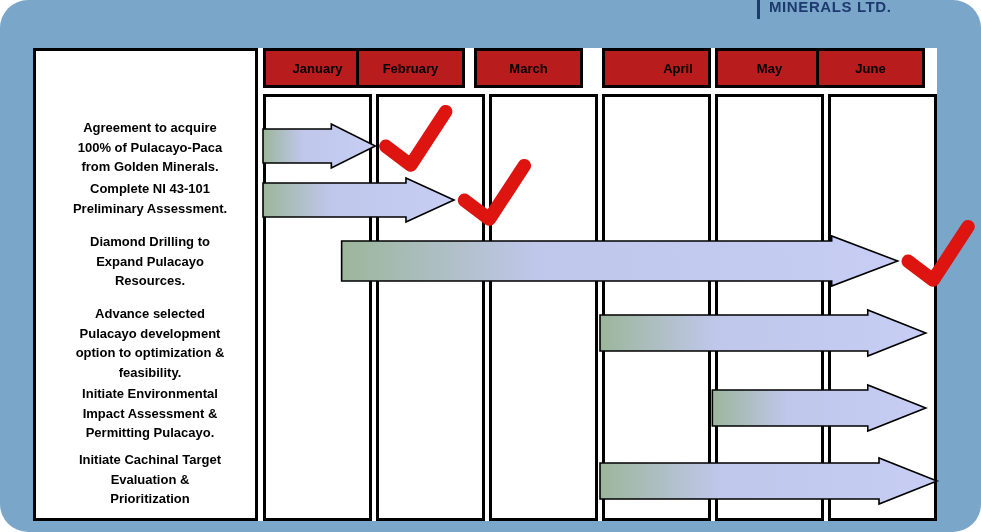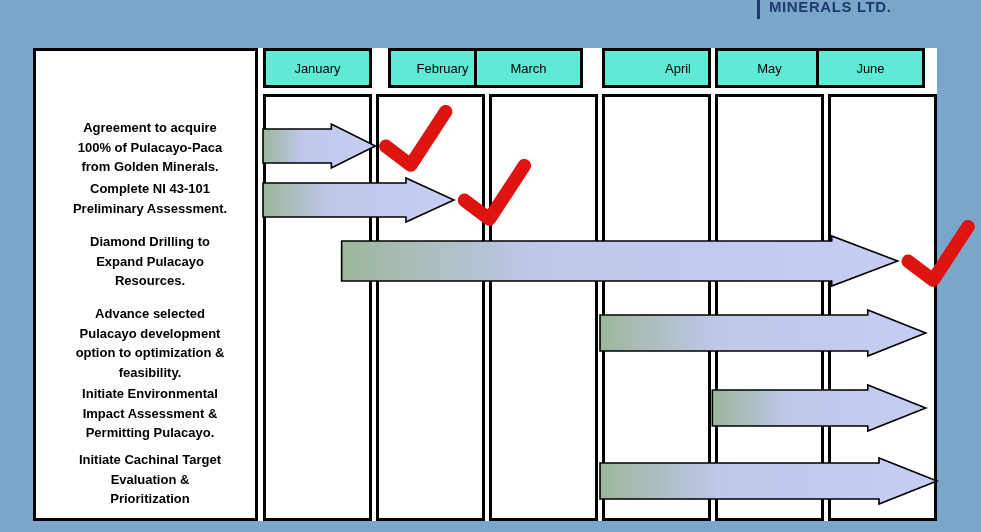--- a/index.html
+++ b/index.html
@@ -1,24 +1,24 @@
 <!DOCTYPE html>
 <html><head>
 <meta charset="utf-8">
 <style>
   * { margin:0; padding:0; box-sizing:border-box; }
   html,body { background:#ffffff; }
   body { width:981px; height:532px; font-family:"Liberation Sans",sans-serif; }
-  .slide { position:relative; width:981px; height:532px; background:#7AA6C9; overflow:hidden; }
+  .slide { position:relative; width:981px; height:532px; background:#7AA6C9; overflow:hidden;border-radius:28px; }
 
   .chart-backing { position:absolute; left:33px; top:48px; width:904px; height:473px; background:#ffffff; }
   .task-col { position:absolute; left:33px; top:48px; width:225px; height:473px; background:#ffffff; border:3px solid #000; }
 
-  .mhead { position:absolute; top:48px; width:109px; height:40px; background:#5eead4; border:3px solid #000;
-           display:flex; align-items:center; justify-content:center; font-size:13px; font-weight:normal; color:#000; }
+  .mhead { position:absolute; top:48px; width:109px; height:40px; background:#b91c1c; border:3px solid #000;
+           display:flex; align-items:center; justify-content:center; font-size:13px; font-weight:bold; color:#000; }
   .mcol  { position:absolute; top:94px; width:109px; height:427px; background:#fff; border:3px solid #000; }
 
   .tlabel { position:absolute; left:47px; width:206px; font-size:13px; font-weight:bold;
             line-height:19.5px; color:#000; white-space:pre-line;text-align:center; }
 
   #overlay { position:absolute; left:0; top:0; width:981px; height:532px; pointer-events:none; }
 
   .logo-bar  { position:absolute; left:757px; top:0; width:3px; height:19px; background:#1C3A6E; }
   .logo-text { position:absolute; left:769px; top:-2px; font-size:15px; font-weight:bold;
                color:#1C3A6E; letter-spacing:0.6px; }
@@ -30,21 +30,21 @@
   <div>
     <span class="logo-bar"></span>
     <span class="logo-text">MINERALS LTD.</span>
   </div>
 
   <div class="chart-backing"></div>
   <div class="task-col"></div>
 
   <div id="headers">
       <div class="mhead" style="left: 263px;">January</div>
-      <div class="mhead" style="left: 388px;">February</div>
+      <div class="mhead" style="left: 356px;">February</div>
       <div class="mhead" style="left: 474px;">March</div>
       <div class="mhead" style="left: 602px; padding-left: 43px;">April</div>
       <div class="mhead" style="left: 715px;">May</div>
       <div class="mhead" style="left: 816px;">June</div>
     </div>
   <div id="columns">
       <div class="mcol" style="left: 263px;"></div>
       <div class="mcol" style="left: 376px;"></div>
       <div class="mcol" style="left: 489px;"></div>
       <div class="mcol" style="left: 602px;"></div>

